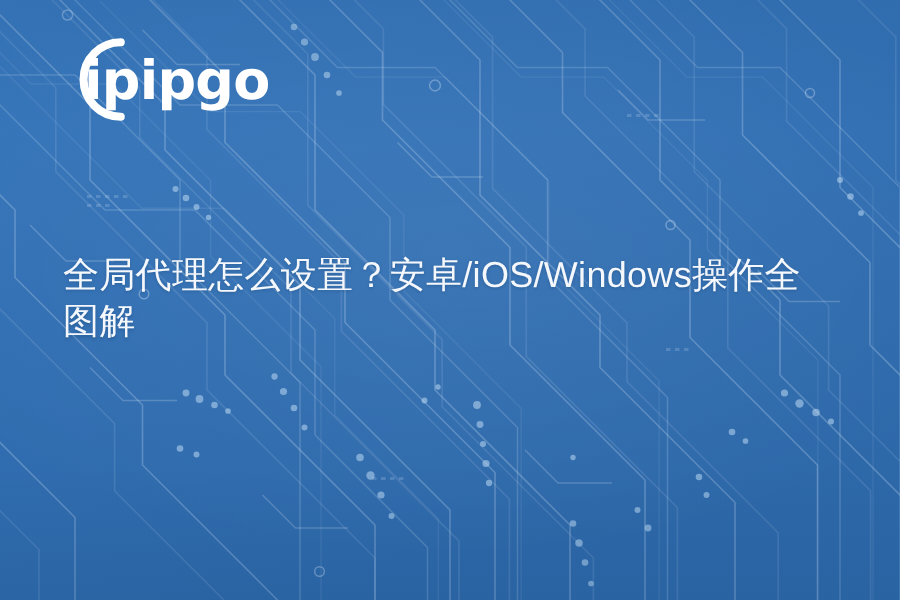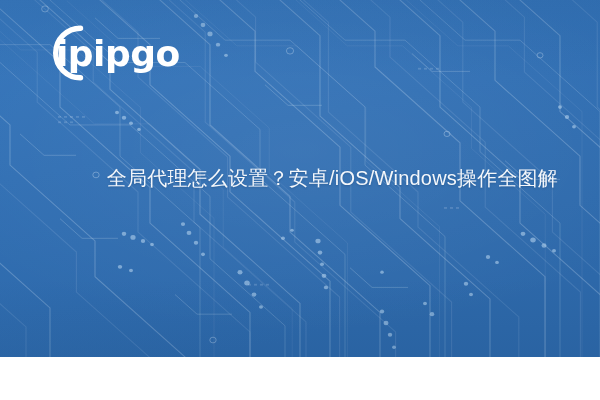--- a/index.html
+++ b/index.html
@@ -8,21 +8,21 @@
     padding: 0;
     background: #ffffff;
   }
   body {
     font-family: "Liberation Sans", "DejaVu Sans", sans-serif;
   }
 
   .banner {
     position: relative;
     width: 600px;
-    height: 357px;
+    height: 400px;
     overflow: hidden;
     background: #a21caf;
   }
 
   
   .bg-art {
     position: absolute;
     inset: 0;
     width: 100%;
     height: 100%;
@@ -53,24 +53,24 @@
     height: 78px;
     overflow: visible;
   }
 
   
   .headline {
     position: absolute;
     left: 42px;
     right: 42px;
     top: 152px;
-    text-align: right;
+    text-align: left;
     color: #f4f7fb;
     font-family: "Liberation Sans", "DejaVu Sans", sans-serif;
-    font-size: 20px;
+    font-size: 24px;
     font-weight: 400;
     line-height: 1.30;
     letter-spacing: 0.2px;
     text-shadow: 0 1px 2px rgba(18,52,92,0.30);
     white-space: normal;
     word-break: break-word;
   }
 </style>
 </head>
 <body>

